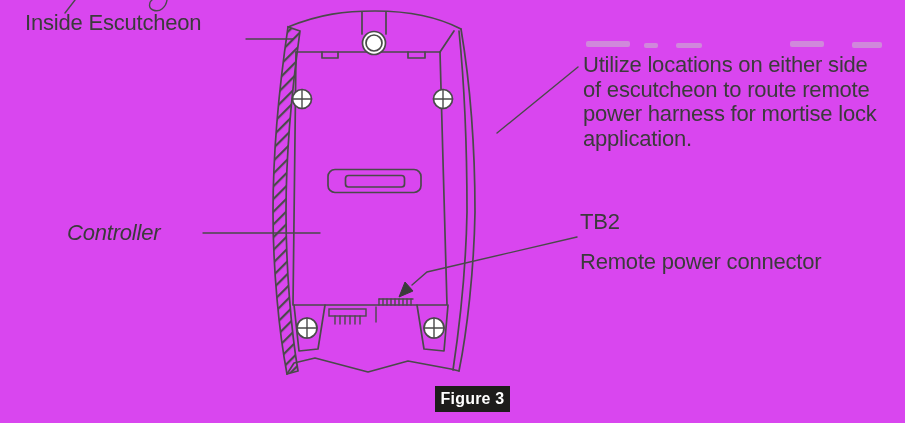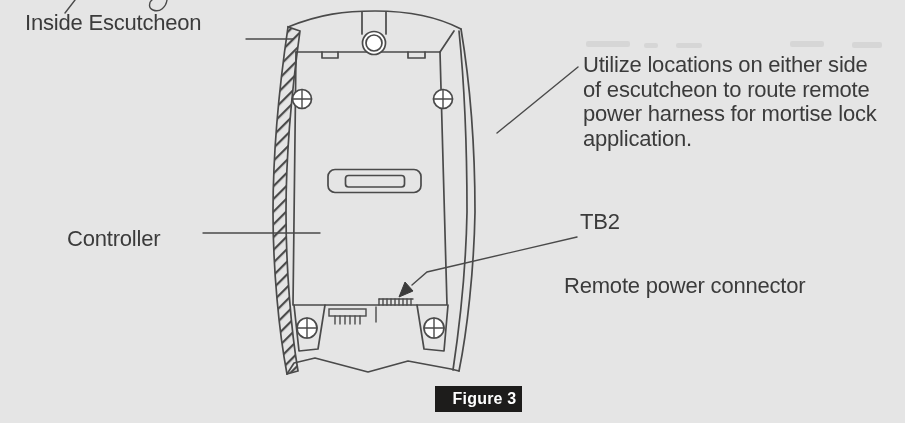--- a/index.html
+++ b/index.html
@@ -1,28 +1,28 @@
 <!DOCTYPE html>
 <html><head>
 <meta charset="utf-8">
 <style>
   html,body{margin:0;padding:0;background:#ffffff;}
   .page{
-    position:relative;width:905px;height:423px;background:#e5e5e5;
+    position:relative;width:905px;height:423px;background:#d946ef;
     font-family:"Liberation Sans", sans-serif;color:#3b3b3b;overflow:hidden;
   }
   .label{
     position:absolute;font-size:22px;line-height:24px;letter-spacing:-0.2px;
     color:#3b3b3b;white-space:nowrap;
   }
   .note{white-space:pre-line;width:330px;line-height:24.5px;}
   .fig-badge{
     position:absolute;left:435px;top:386px;width:75px;height:26px;
     background:#1d1c1b;color:#ffffff;display:flex;align-items:center;justify-content:center;
-    font-size:16px;font-weight:bold;letter-spacing:0.2px;padding-left:12px;
+    font-size:16px;font-weight:bold;letter-spacing:0.2px;
   }
   svg{position:absolute;left:0;top:0;}
   .ln{stroke:#4a4a4a;stroke-width:1.7;fill:none;stroke-linecap:round;stroke-linejoin:round;}
   .thin{stroke:#4a4a4a;stroke-width:1.4;fill:none;stroke-linecap:round;}
   .whitefill{fill:#ffffff;}
 </style>
 </head>
 <body>
 
 <div class="page">
@@ -123,21 +123,21 @@
     </g>
   </svg>
 
   <div class="label" style="left:25px;top:11px;">Inside Escutcheon</div>
 
   <div class="label note" style="left:583px;top:53px;">Utilize locations on either side
 of escutcheon to route remote
 power harness for mortise lock
 application.</div>
 
-  <div class="label" style="left:67px;top:227px;">Controller</div>
+  <div class="label" style="left:67px;top:221px;font-style:italic;">Controller</div>
 
   <div class="label" style="left:580px;top:210px;">TB2</div>
 
-  <div class="label" style="left:564px;top:250px;margin-top:24px;">Remote power connector</div>
+  <div class="label" style="left:580px;top:250px;">Remote power connector</div>
 
   <div class="fig-badge">Figure 3</div>
 
 </div>
 
 </body></html>

